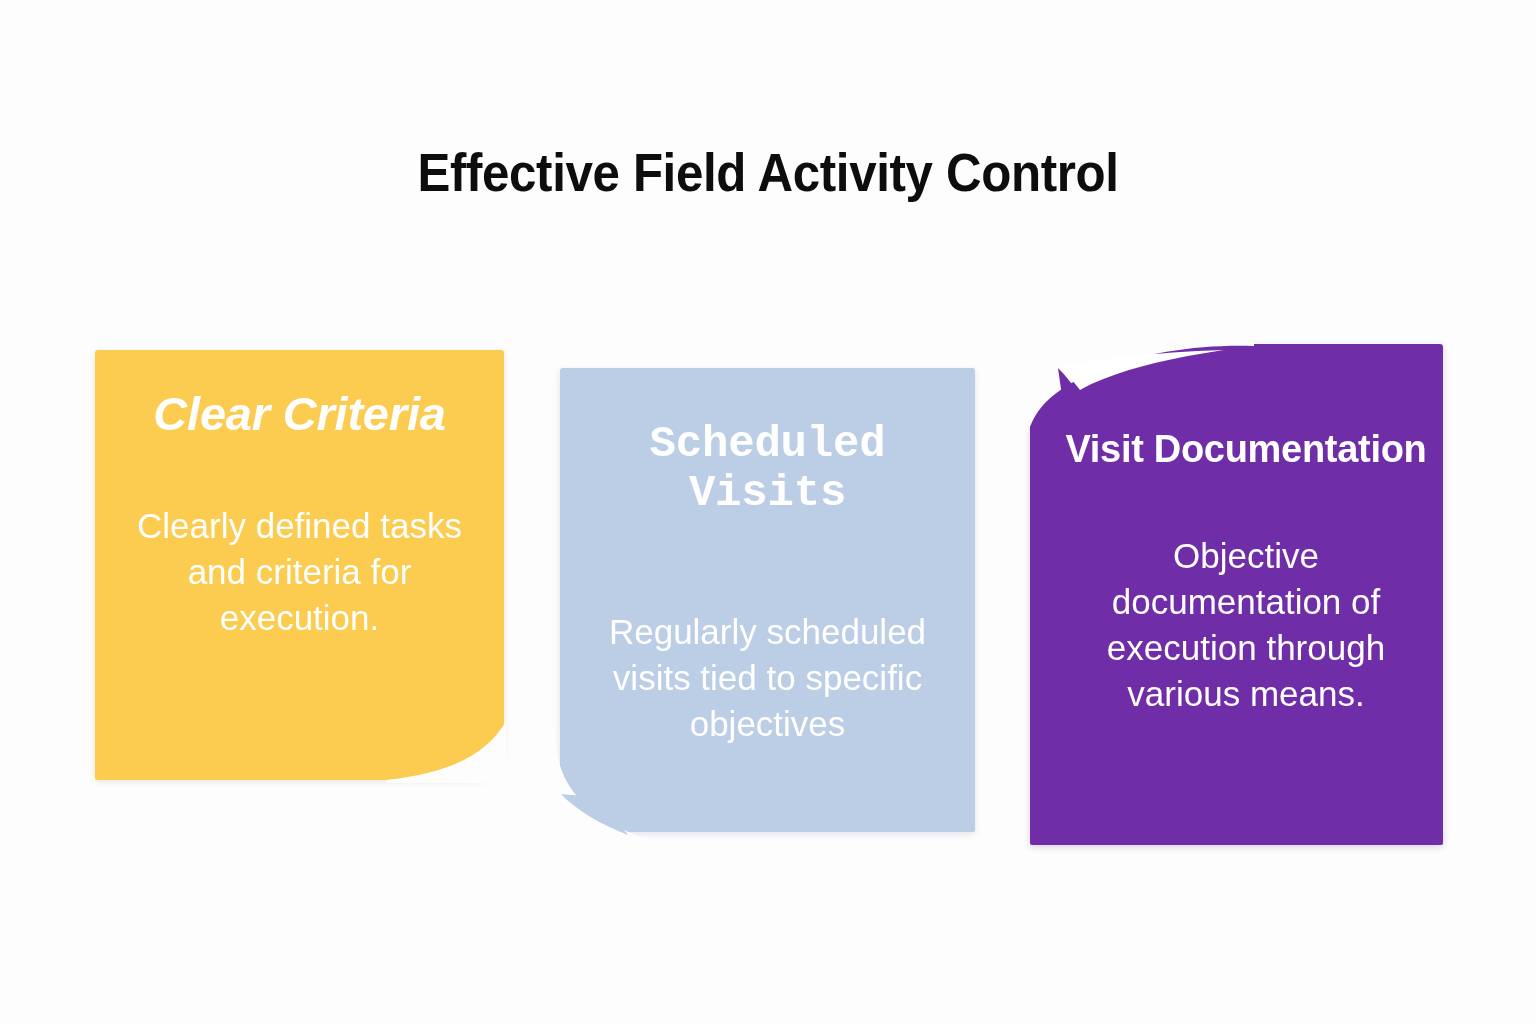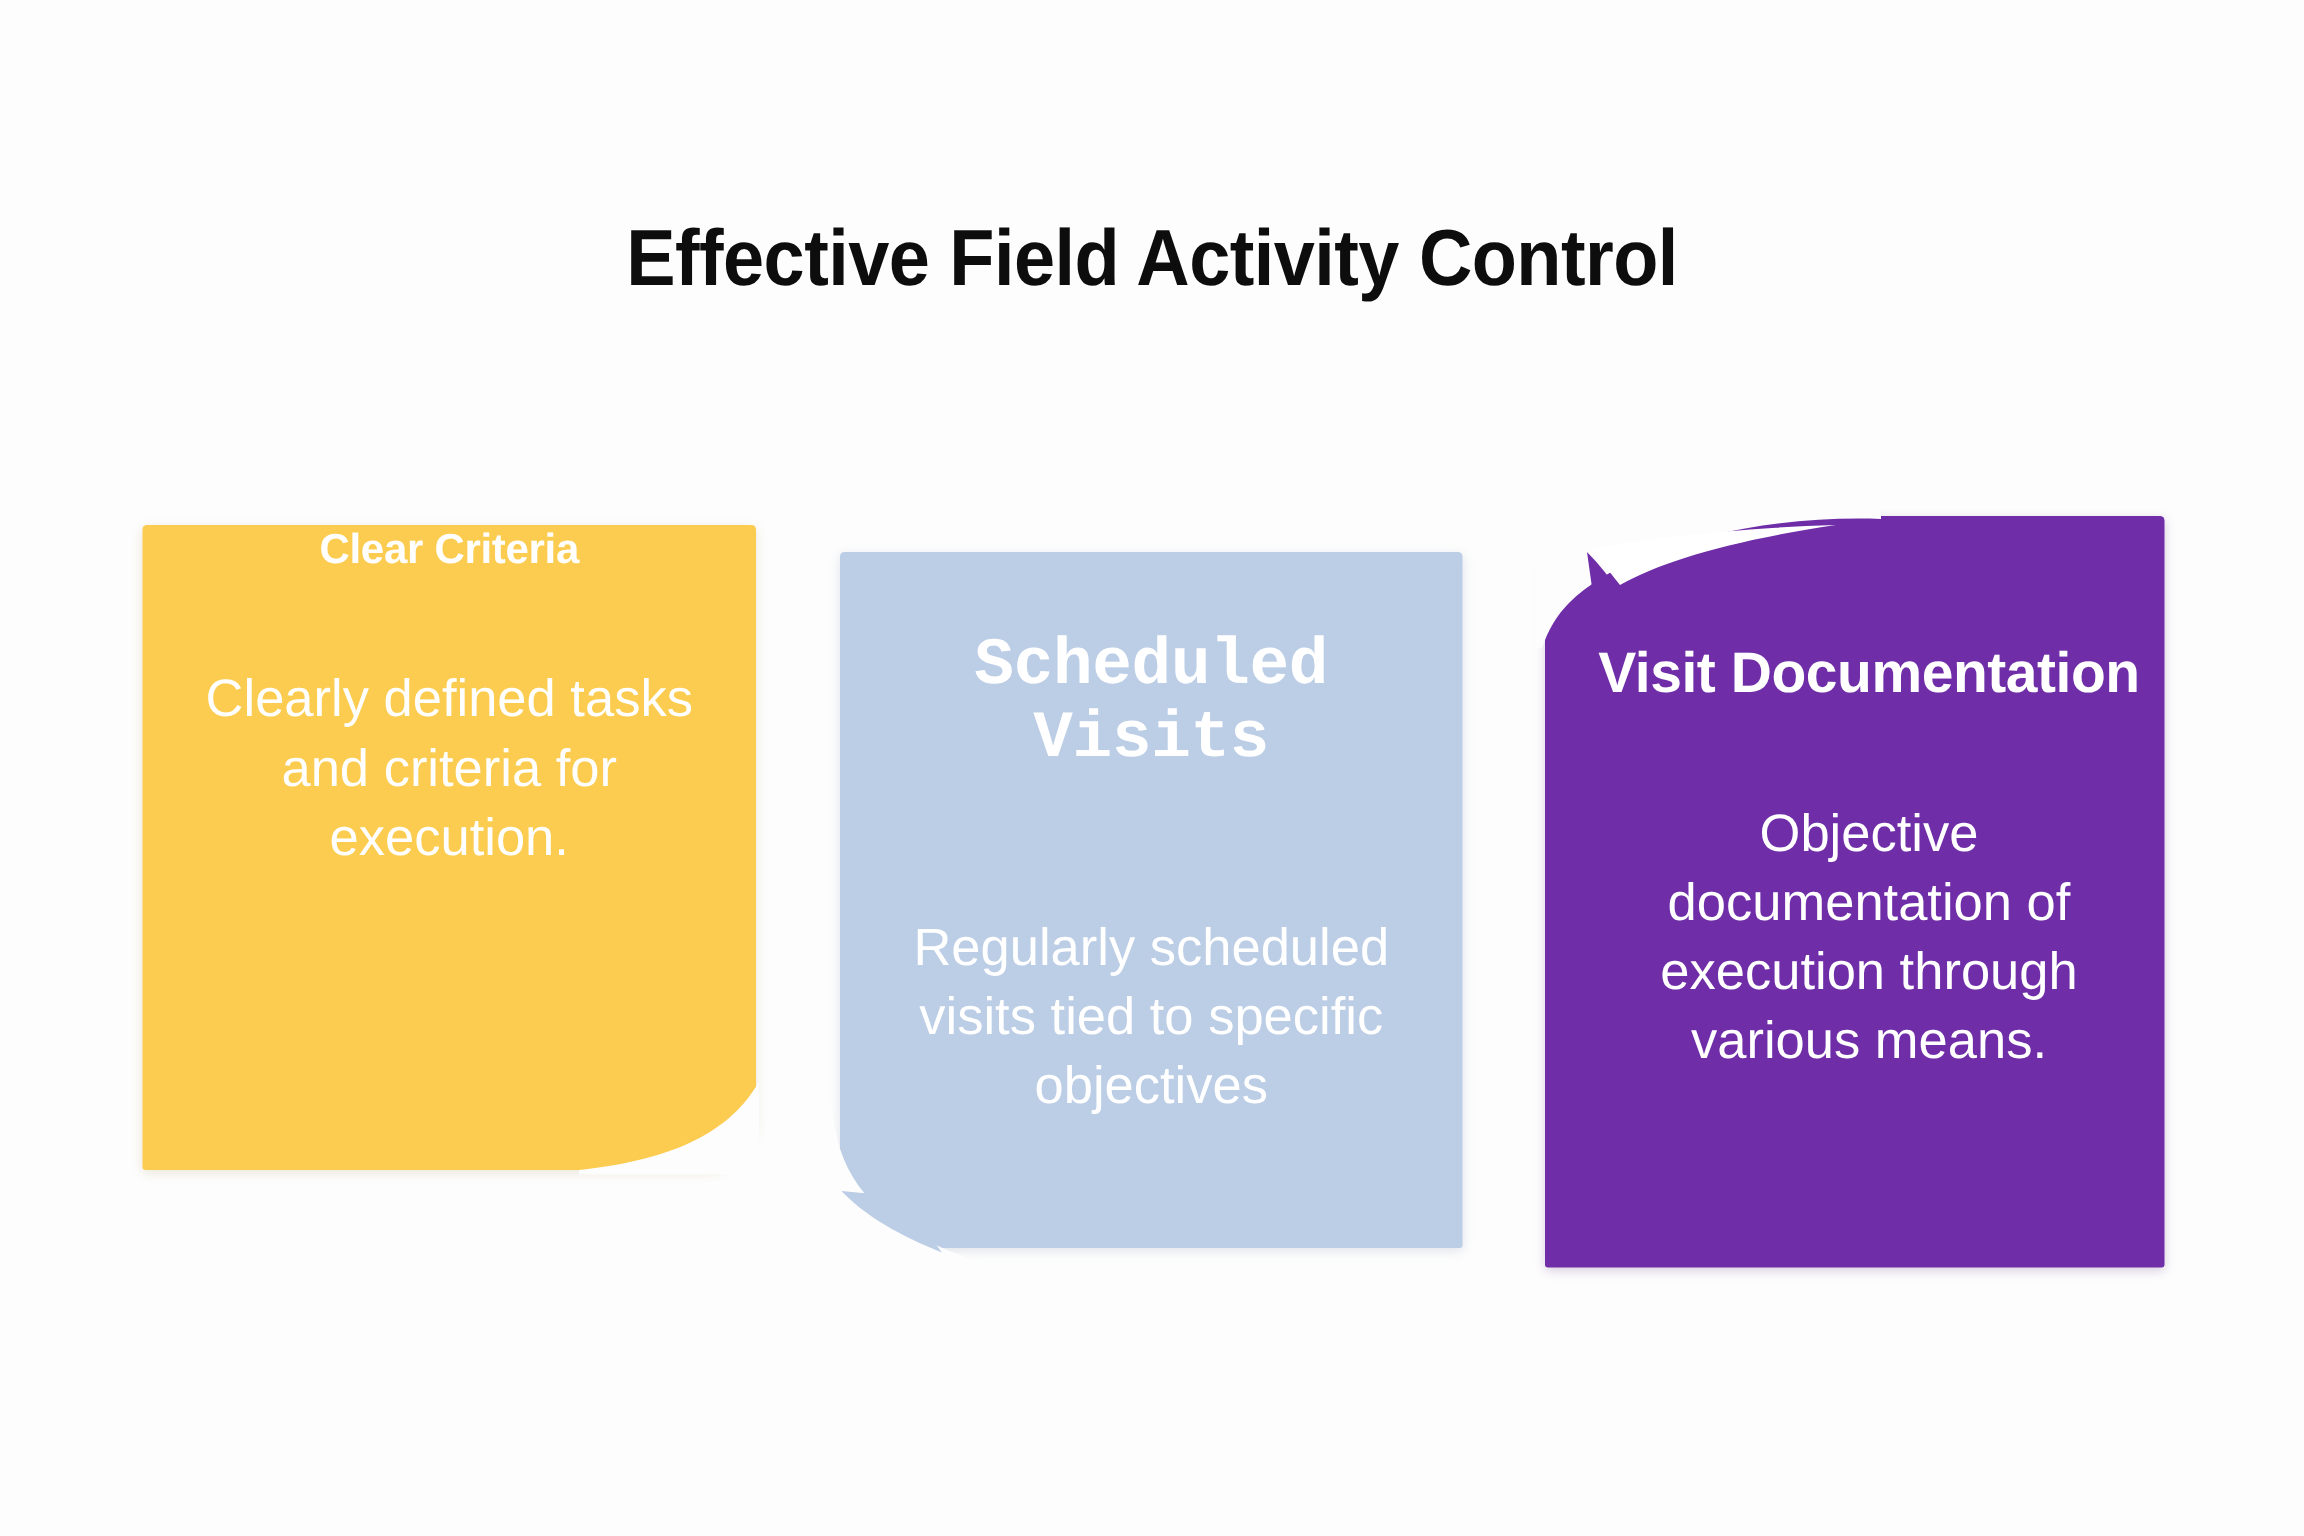--- a/index.html
+++ b/index.html
@@ -77,22 +77,24 @@
   }
   
   #card-clear-criteria .corner-fold {
     position:absolute;
     right:-2px; bottom:-3px;
     width:120px; height:96px;
     z-index:3;
     pointer-events:none;
   }
   #card-clear-criteria .card-title {
-    font-size:28px;
+    margin-top:38px;
+    font-size:47px;
     letter-spacing:-0.2px;
+    font-style:italic;
   }
   #card-clear-criteria .card-body {
     margin-top:62px;
     font-size:35px;
     width:330px;
   }
 
   
   #card-scheduled-visits {
     left:560px; top:368px;

